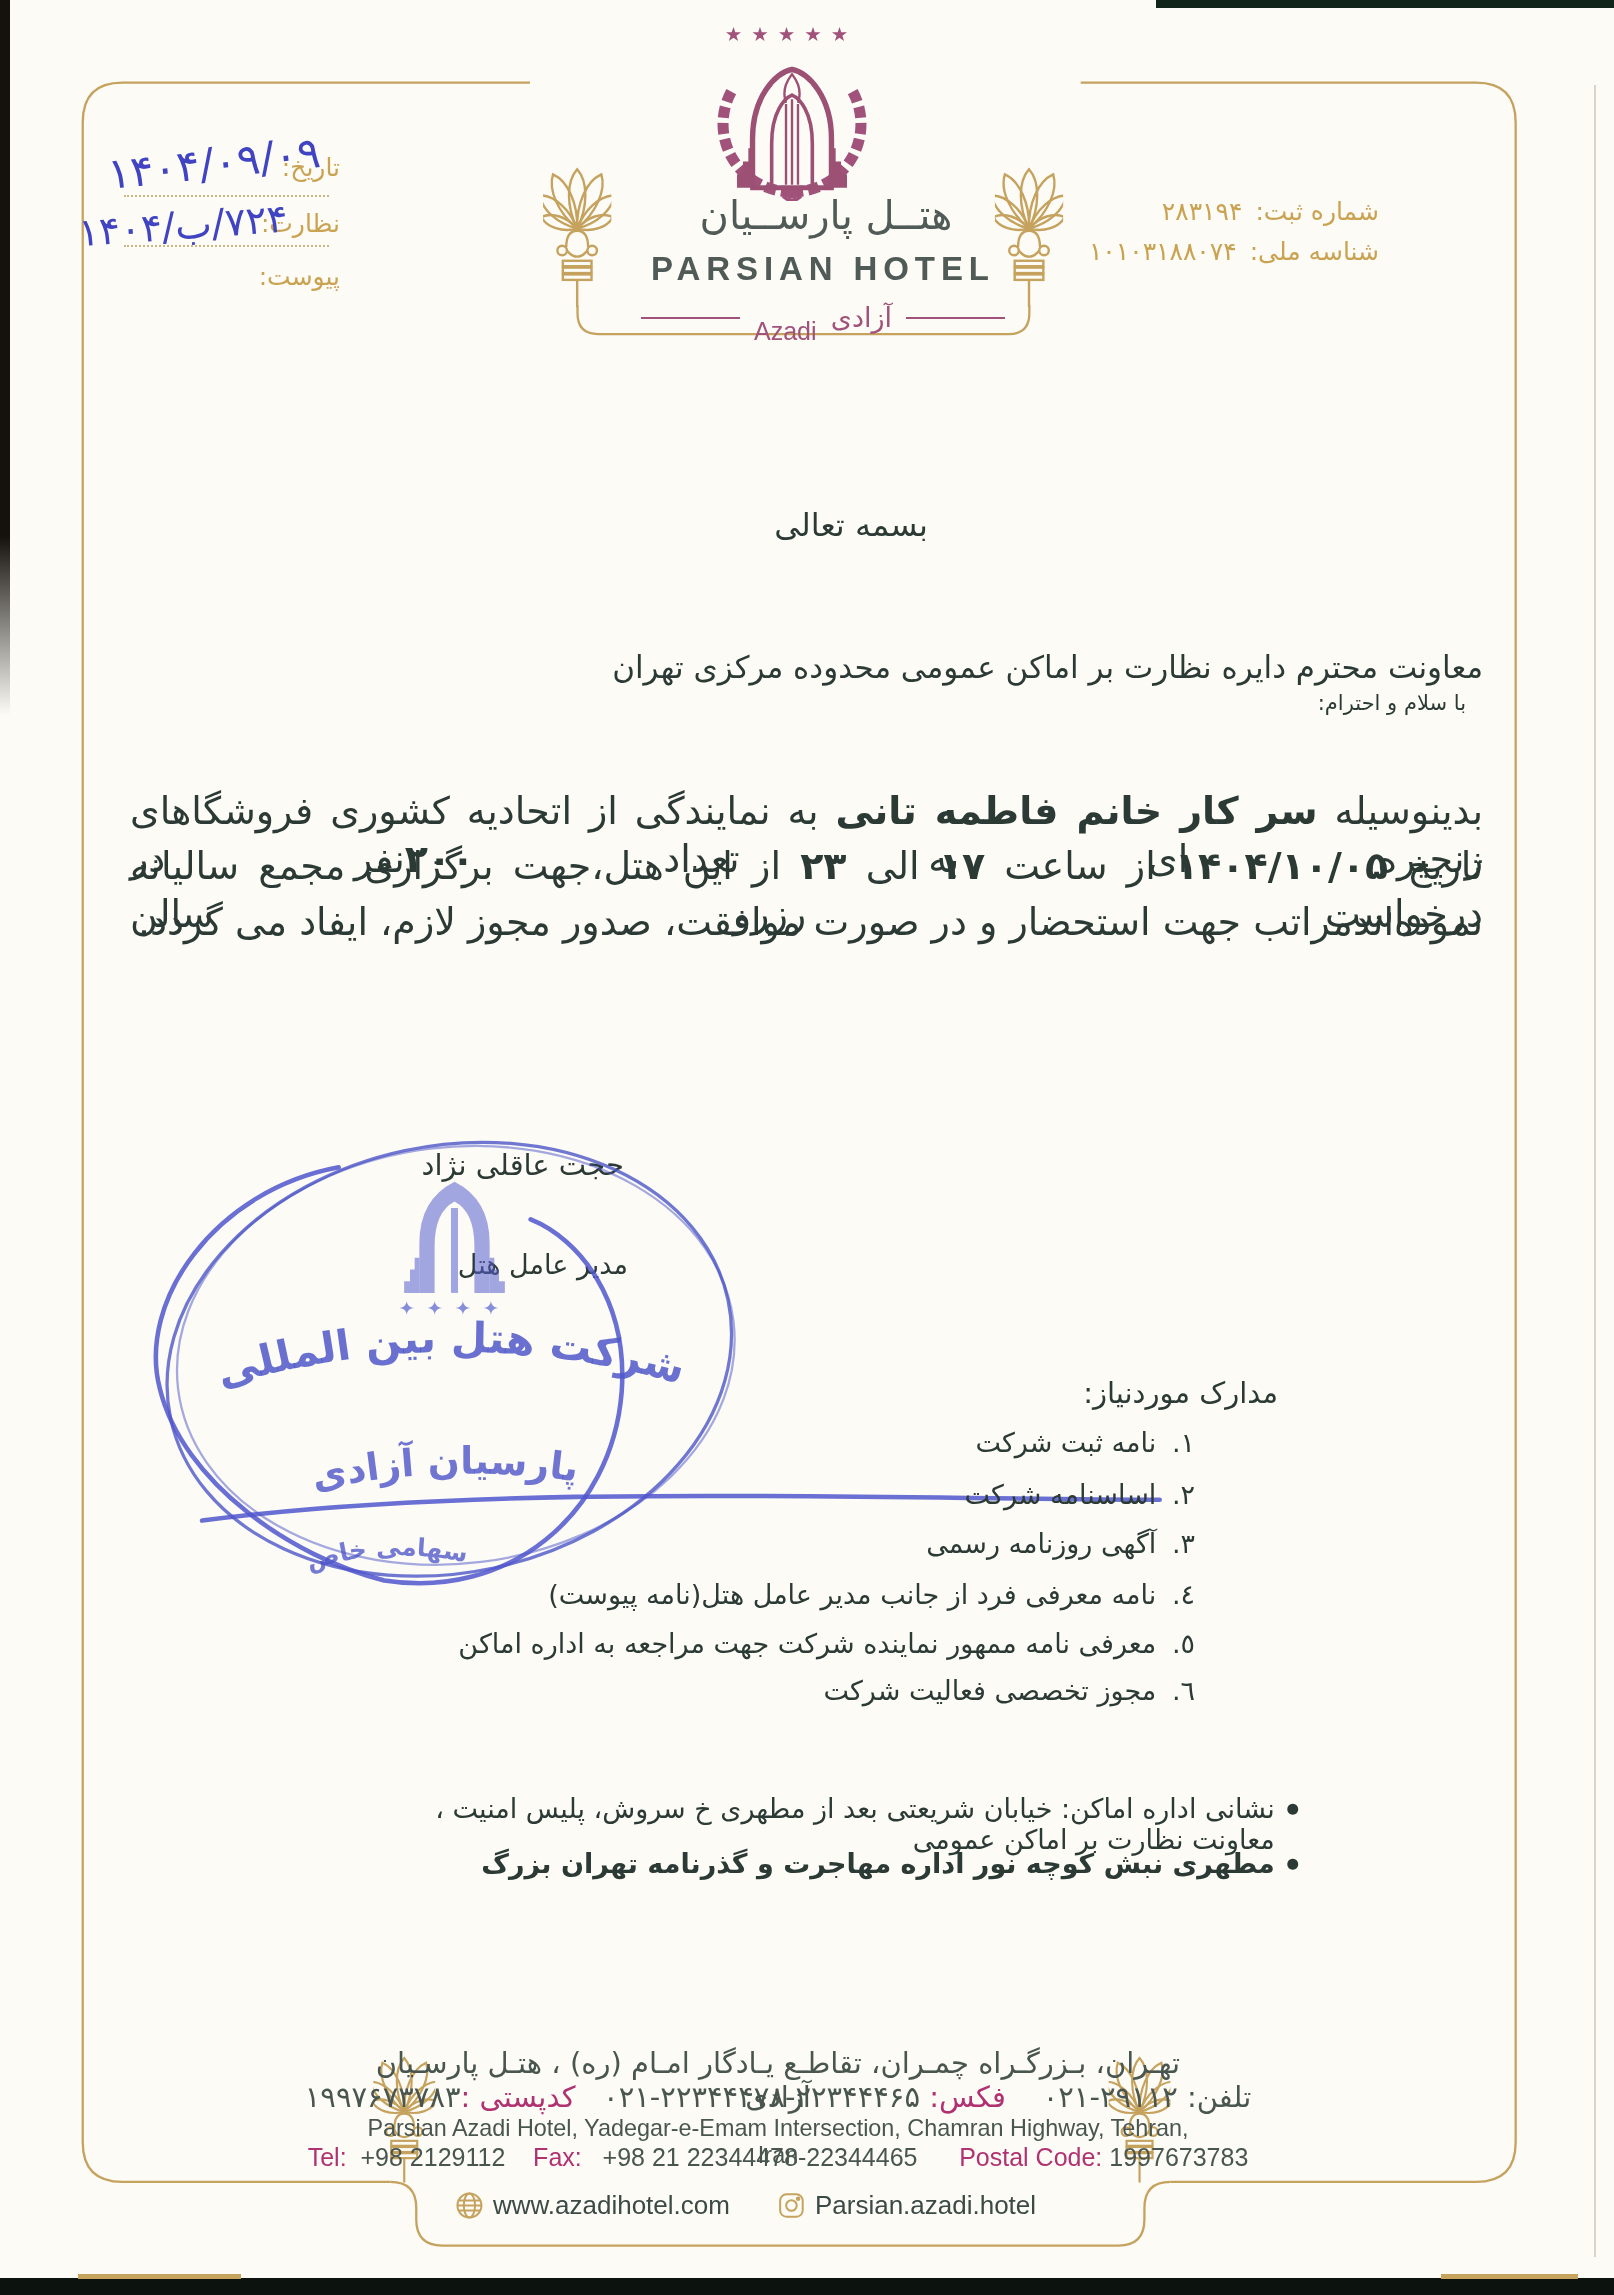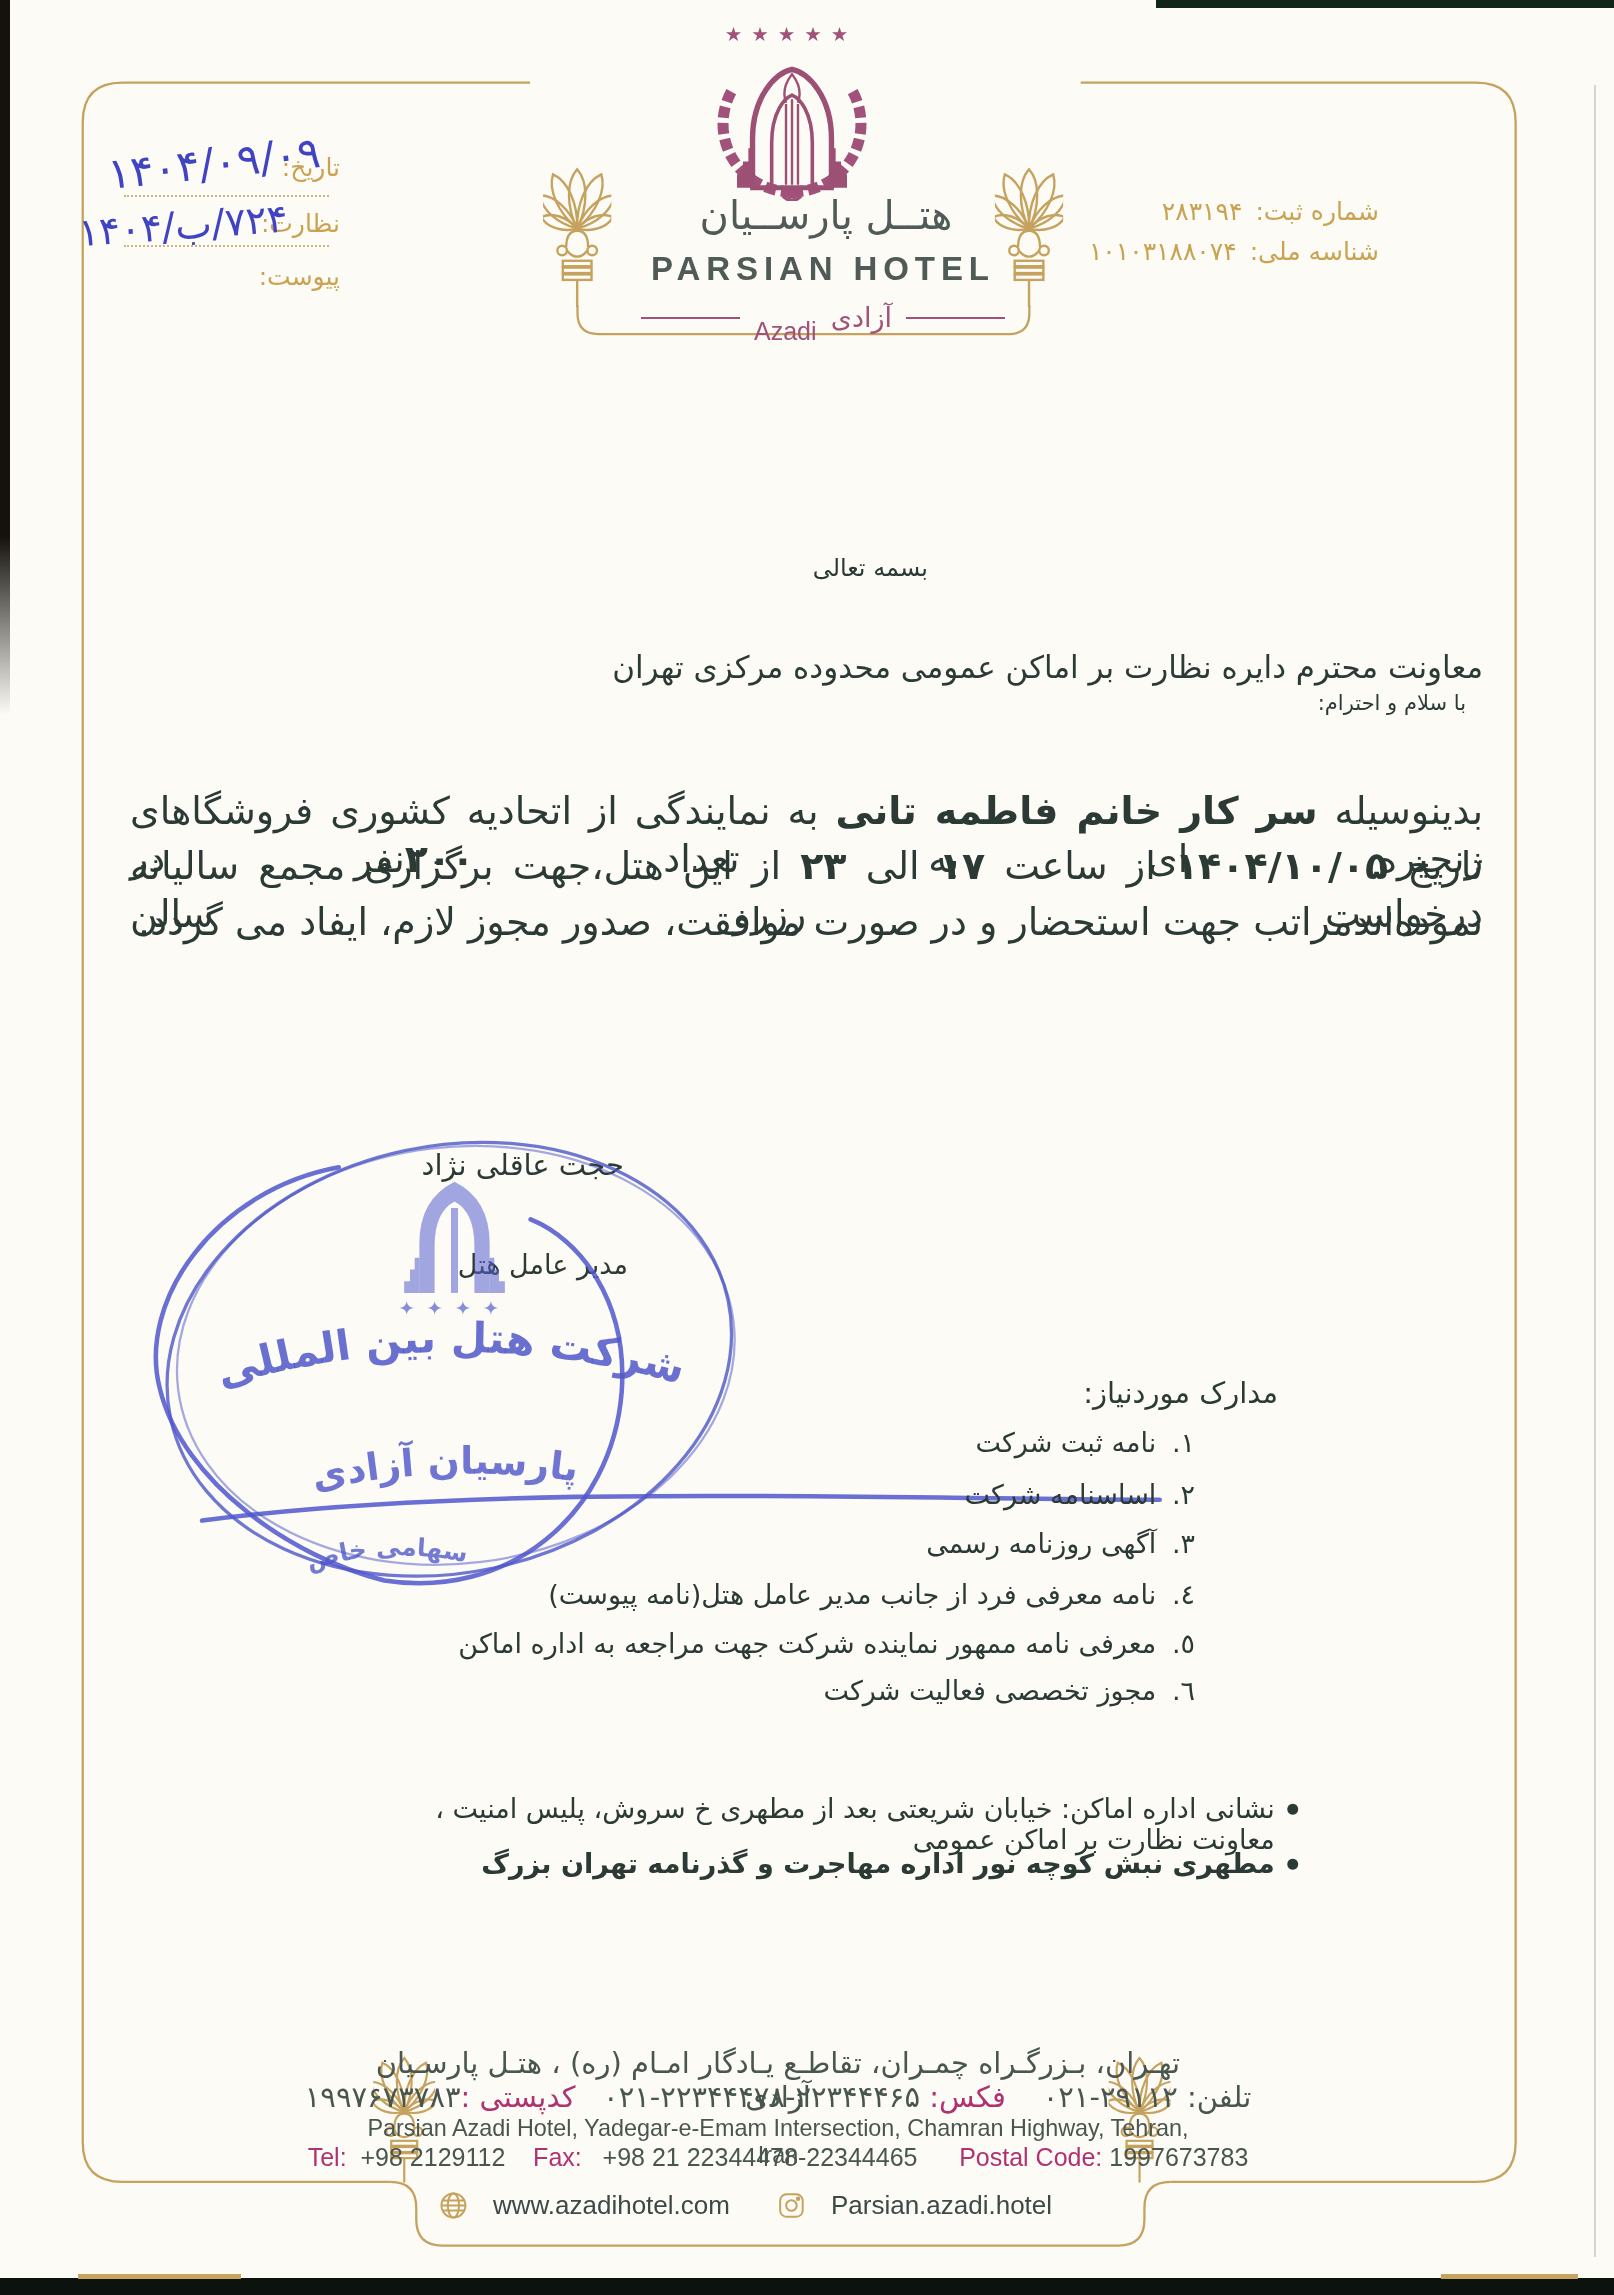--- a/index.html
+++ b/index.html
@@ -36,21 +36,21 @@
   
   .stars{color:#a0527a;font-size:19.5px;letter-spacing:9px;text-align:center;}
   .brand-fa{color:#505b57;font-size:40px;font-weight:400;text-align:center;}
   .brand-en{color:#505b57;font-size:33px;font-weight:700;letter-spacing:5.9px;text-align:center;font-family:"Liberation Sans",sans-serif;}
   .azadi-row{display:flex;direction:rtl;align-items:center;justify-content:center;gap:14.3px;color:#a0527a;}
   .azadi-rule{width:118px;height:2px;background:#a0527a;}
   .azadi-fa{font-size:27px;}
   .azadi-en{font-size:25px;font-family:"Liberation Sans",sans-serif;margin-top:28px;}
 
   
-  .besmeh{font-size:24px;margin-top:48px;}
+  .besmeh{font-size:32px;}
   .recipient{font-size:31px;right:131px;}
   .salutation{font-size:21px;right:148px;}
   .bodyline{right:131px;width:1353px;font-size:38px;line-height:1.25;}
   .just{text-align:justify;text-align-last:justify;}
   .ralign{text-align:right;}
 
   .sig{font-size:29px;}
   .sig2{font-size:27px;}
 
   .docs-h{font-size:29px;right:336px;}
@@ -59,21 +59,21 @@
   .note-dot{font-size:14.3px;padding-top:6.5px;}
   .note-bold{font-weight:700;}
 
   
   .f-center{left:778px;transform:translateX(-50%);text-align:center;}
   .f-fa1{font-size:29px;color:#49564f;}
   .f-fa2{font-size:29px;color:#49564f;}
   .f-en1{font-size:23.4px;color:#49564f;font-family:"Liberation Sans",sans-serif;}
   .f-en2{font-size:25px;color:#49564f;font-family:"Liberation Sans",sans-serif;}
   .tabline{left:745px;transform:translateX(-50%);display:flex;align-items:center;gap:46px;}
-  .tab-item{display:flex;align-items:flex-start;gap:24px;color:#3c4a46;font-size:26px;font-family:"Liberation Sans",sans-serif;}
+  .tab-item{display:flex;align-items:flex-start;gap:8px;color:#3c4a46;font-size:26px;font-family:"Liberation Sans",sans-serif;}
 </style>
 </head>
 <body>
 
 <div class="page">
 
   <div class="abs edge-left"></div>
   <div class="abs edge-topright"></div>
   <div class="abs edge-bottom"></div>
   <div class="abs edge-gold-bl"></div>

